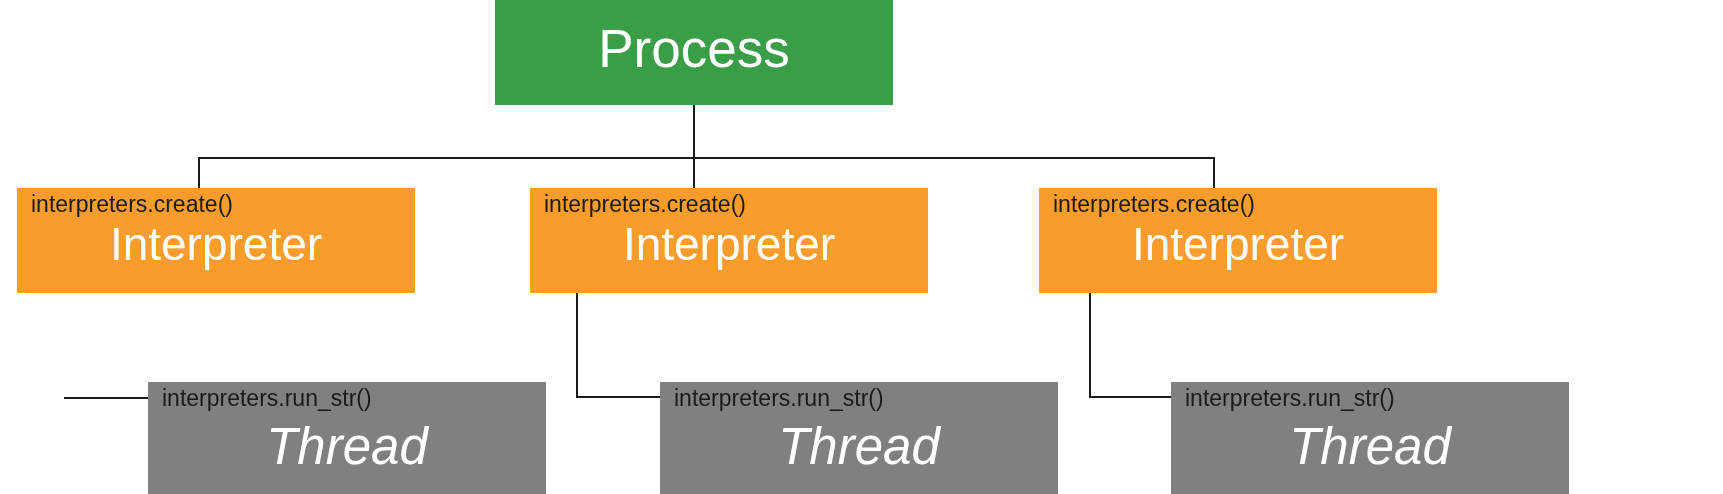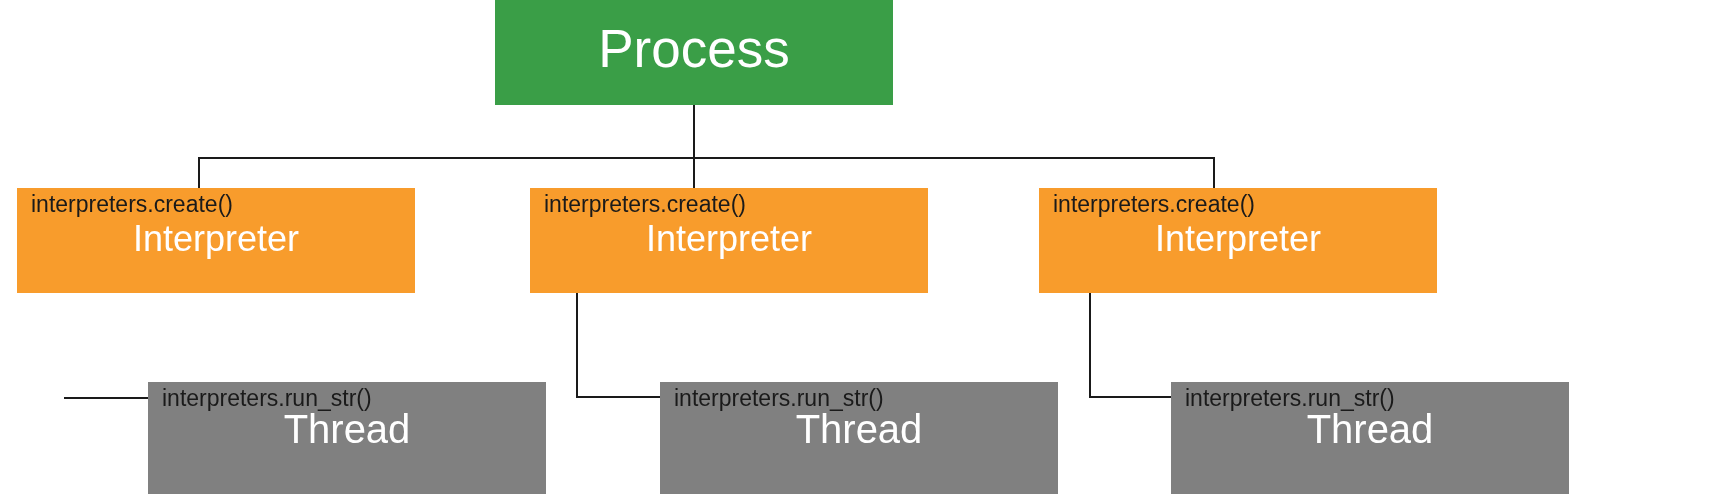--- a/index.html
+++ b/index.html
@@ -40,26 +40,27 @@
     color: #ffffff;
     font-weight: 400;
     line-height: 1;
     white-space: nowrap;
   }
   .node-process .node-title {
     font-size: 53px;
     top: 22px;
   }
   .node-interpreter .node-title {
-    font-size: 36px;
+    font-size: 46px;
     top: 33px;
   }
   .node-thread .node-title {
-    font-size: 40px;
-    top: 27px;
+    font-size: 51px;
+    top: 39px;
+    font-style: italic;
   }
   .node-caption {
     position: absolute;
     left: 14px;
     top: 5px;
     color: #1a1a1a;
     font-size: 23px;
     line-height: 1;
     white-space: nowrap;
   }

